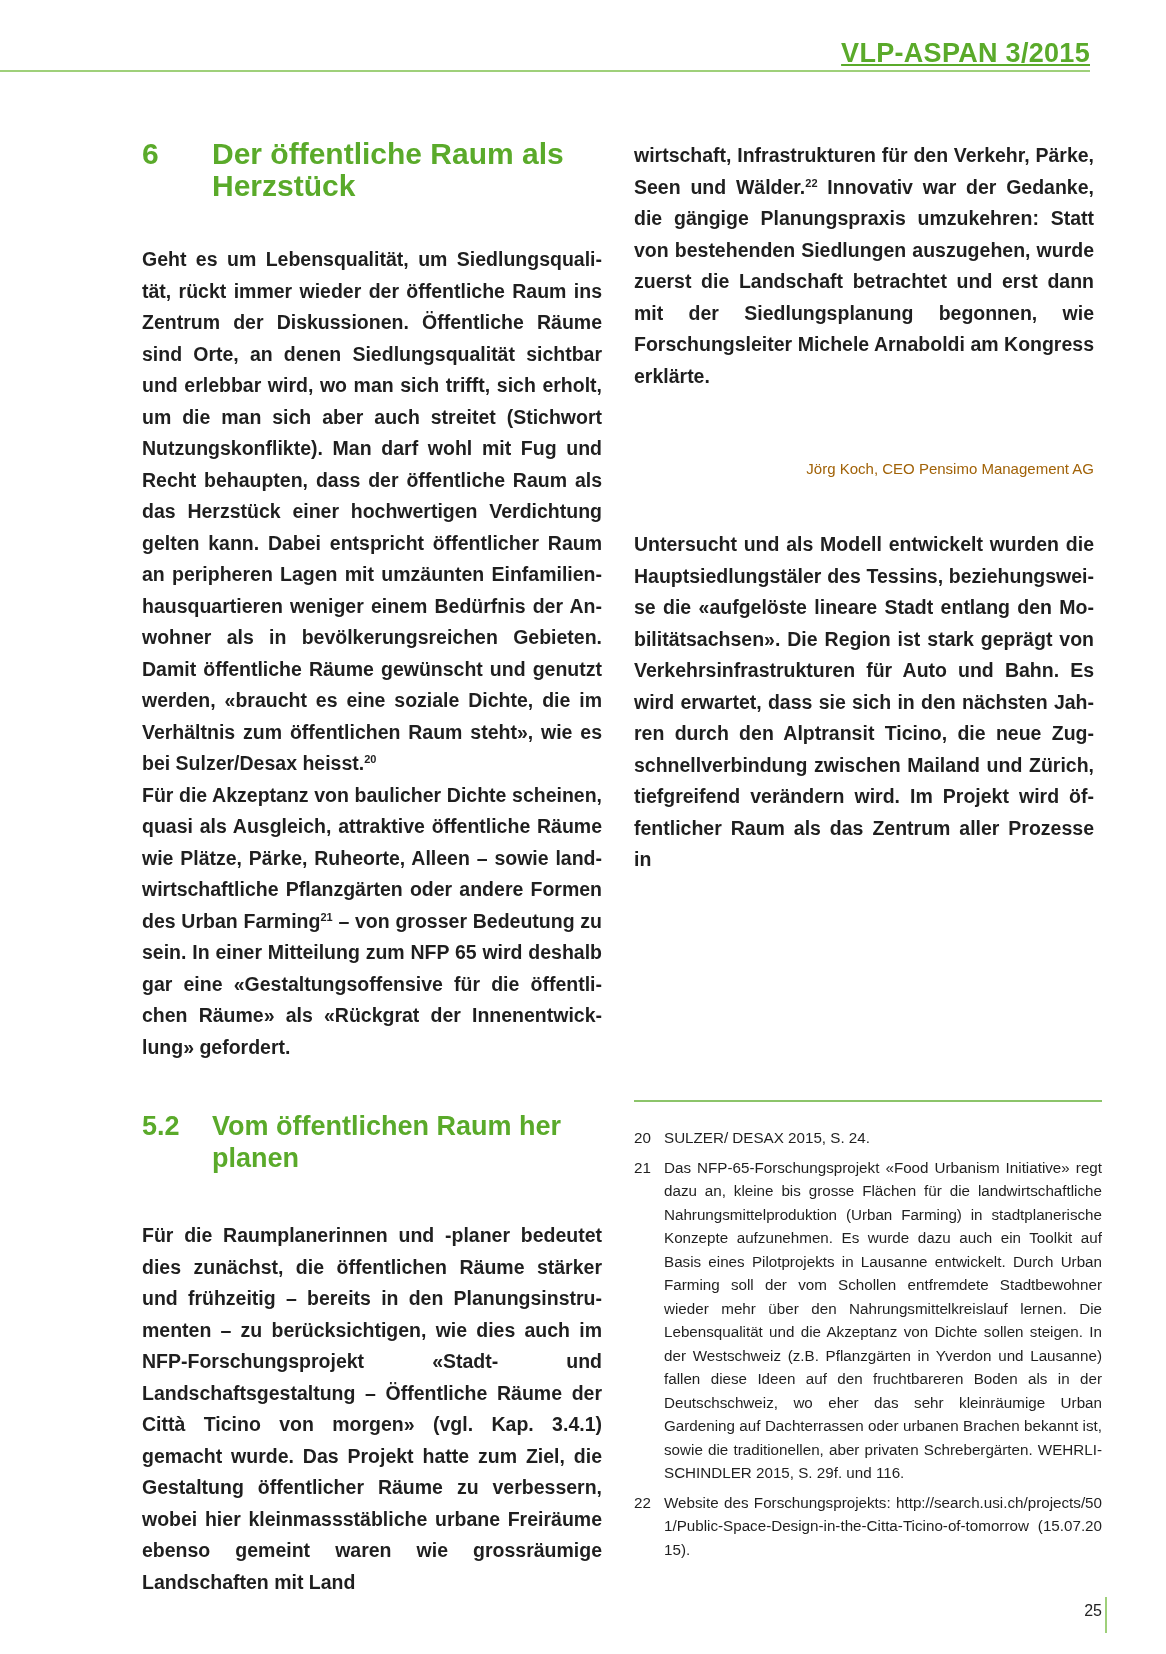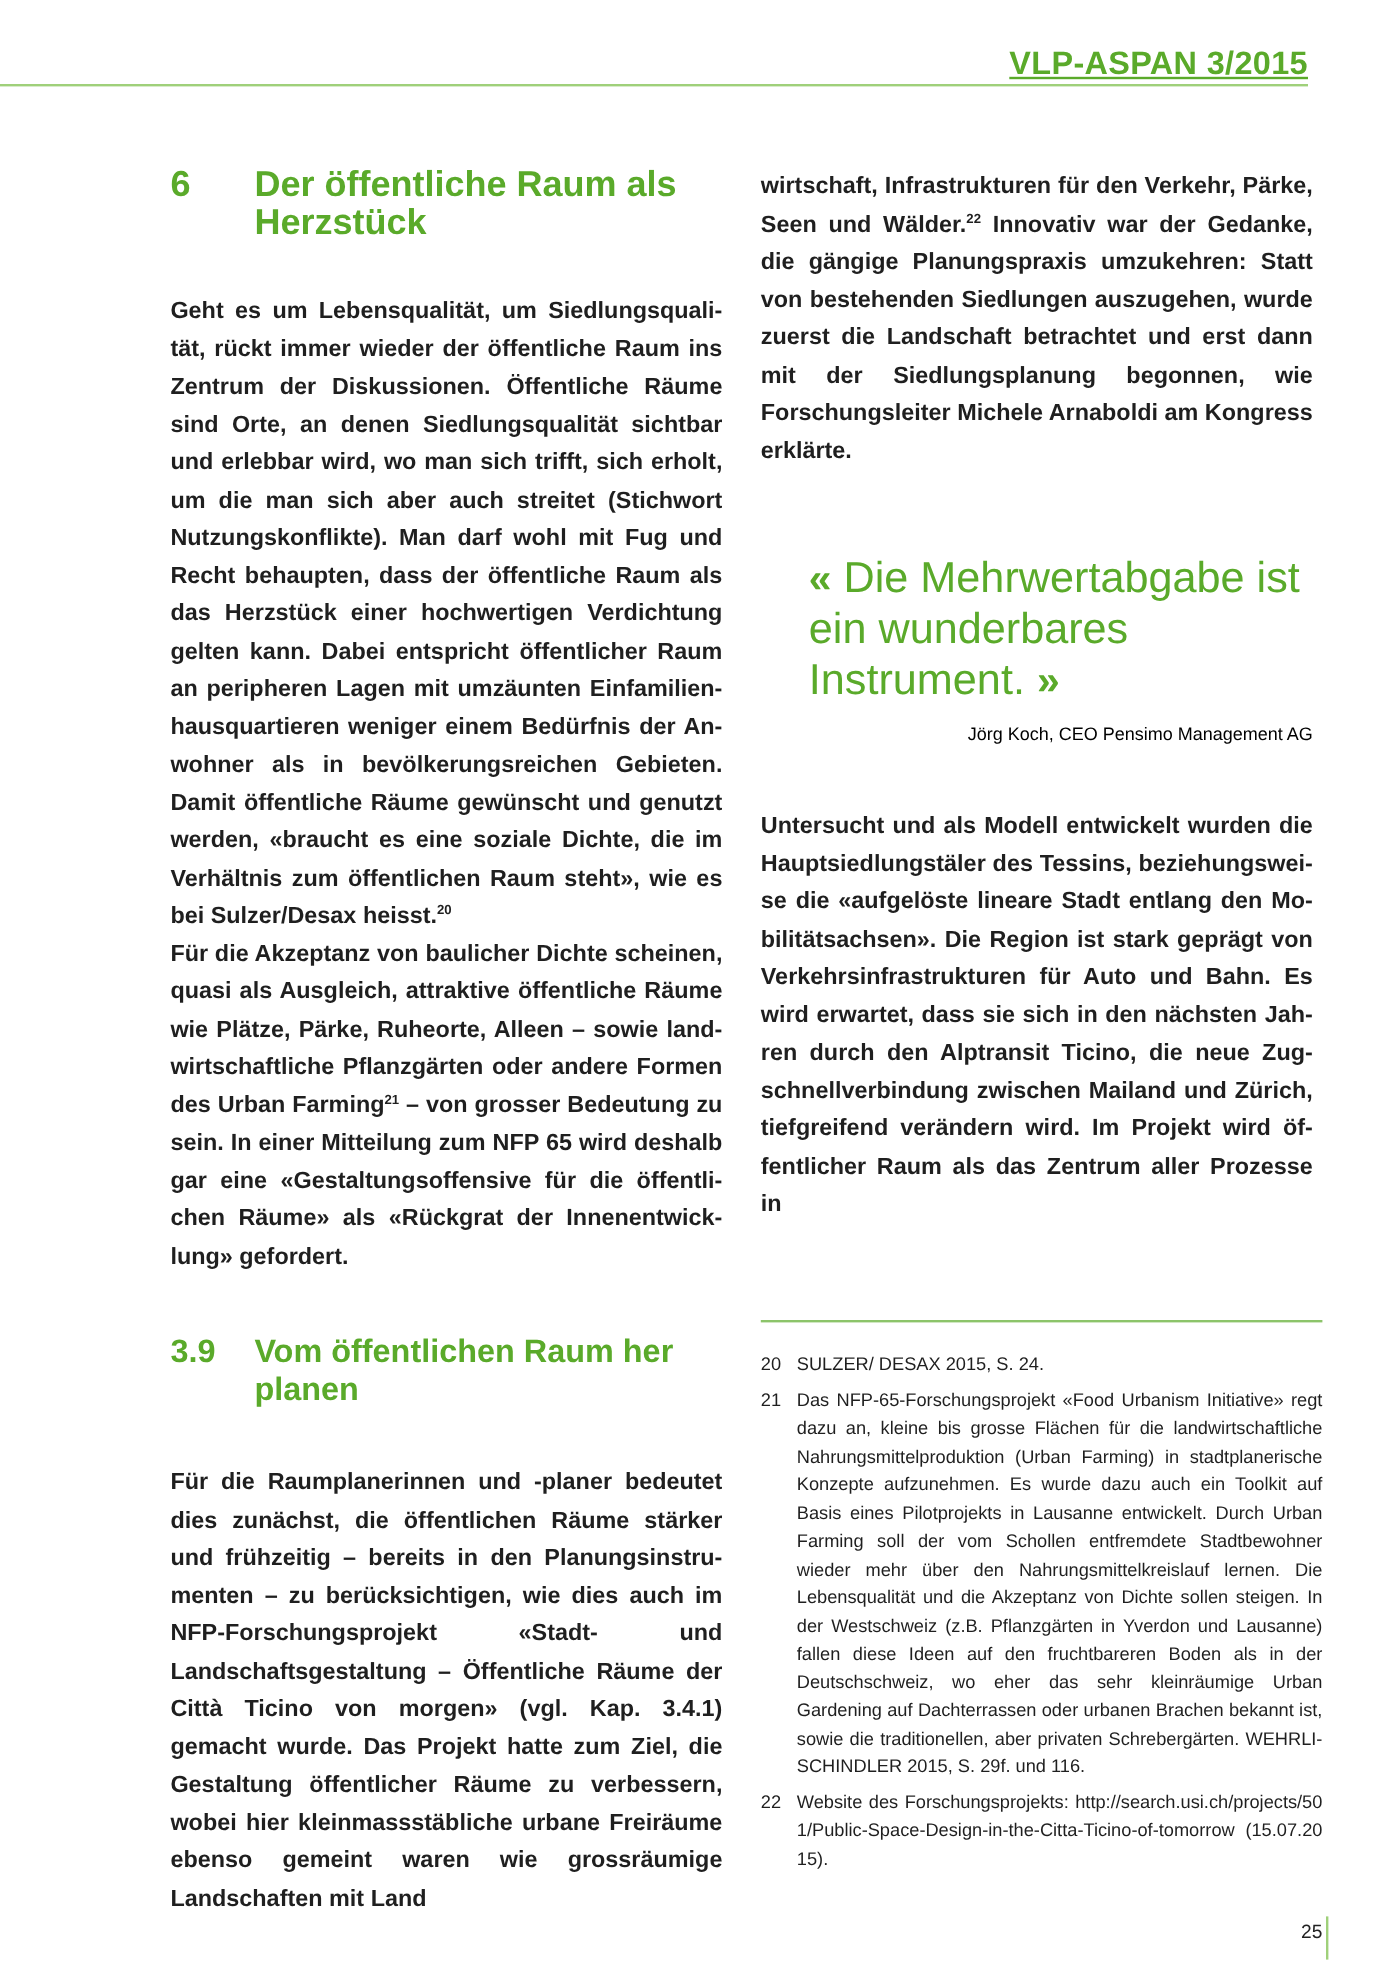--- a/index.html
+++ b/index.html
@@ -17,21 +17,21 @@
   .h1 .num { width: 70px; flex: none; }
   .h2 { display: flex; font-size: 27px; font-weight: bold; color: #5aaa2a; line-height: 32px; }
   .h2 .num { width: 70px; flex: none; }
 
   .body { font-size: 19.5px; line-height: 31.5px; text-align: justify; hyphens: manual; }
   .body p { margin: 0; font-weight: bold; }
   sup { font-size: 11px; line-height: 0; vertical-align: 7px; }
 
   .quote { font-size: 36px; line-height: 42px; color: #5aaa2a; font-weight: normal; padding-left: 40px; }
   .qmark { font-weight: bold; font-size: 34px; }
-  .attrib { font-size: 15px; color: #000000; text-align: right; margin-top: 16px; }
+  .attrib { font-size: 15px; color: #a16207; text-align: right; margin-top: 16px; }
 
   .fn-rule { position: absolute; left: 634px; width: 468px; top: 1100px; height: 2px; background: #8cc46a; }
   .footnotes { position: absolute; left: 634px; width: 468px; top: 1126px; font-size: 15.2px; line-height: 23.5px; }
   .fn { display: flex; margin-bottom: 6px; }
   .fn .n { width: 30px; flex: none; }
   .fn .t { flex: 1; text-align: justify; }
   .url { word-break: break-all; }
 
   .page-num { position: absolute; right: 64px; top: 1602px; font-size: 16px; color: #222; }
   .page-bar { position: absolute; left: 1105px; top: 1597px; width: 2px; height: 36px; background: #9fd07a; }
@@ -48,39 +48,34 @@
     <span>Der öffentliche Raum als Herzstück</span>
   </div>
   <div class="body" style="margin-top:42px;">
     <p><span>Geht es um Lebensqualität, um Siedlungsquali­tät, rückt immer wieder der öffentliche Raum ins Zentrum der Diskussionen. Öffentliche Räume sind Orte, an denen Siedlungsqualität sichtbar und erlebbar wird, wo man sich trifft, sich erholt, um die man sich aber auch streitet (Stichwort Nutzungskonflikte). Man darf wohl mit Fug und Recht behaupten, dass der öffentliche Raum als das Herzstück einer hochwertigen Verdichtung gelten kann. Dabei entspricht öffentlicher Raum an peripheren Lagen mit umzäunten Einfamilien­hausquartieren weniger einem Bedürfnis der An­wohner als in bevölkerungsreichen Gebieten. Damit öffentliche Räume gewünscht und ge­nutzt werden, «braucht es eine soziale Dichte, die im Verhältnis zum öffentlichen Raum steht», wie es bei Sulzer/Desax heisst.</span><sup>20</sup></p>
     <p><span>Für die Akzeptanz von baulicher Dichte scheinen, quasi als Ausgleich, attraktive öffentliche Räume wie Plätze, Pärke, Ruheorte, Alleen – sowie land­wirtschaftliche Pflanzgärten oder andere Formen des Urban Farming</span><sup>21</sup><span> – von grosser Bedeutung zu sein. In einer Mitteilung zum NFP 65 wird deshalb gar eine «Gestaltungsoffensive für die öffentli­chen Räume» als «Rückgrat der Innenentwick­lung» gefordert.</span></p>
   </div>
 </div>
 
 <div class="col col-left" style="top:1110px;">
   <div class="h2">
-    <span class="num">3.9</span>
+    <span class="num">5.2</span>
     <span>Vom öffentlichen Raum her planen</span>
   </div>
   <div class="body" style="margin-top:46px;">
     <p>Für die Raumplanerinnen und -planer bedeutet dies zunächst, die öffentlichen Räume stärker und frühzeitig – bereits in den Planungsinstru­menten – zu berücksichtigen, wie dies auch im NFP-Forschungsprojekt «Stadt- und Landschafts­gestaltung – Öffentliche Räume der Città Ticino von morgen» (vgl. Kap. 3.4.1) gemacht wurde. Das Projekt hatte zum Ziel, die Gestaltung öffent­licher Räume zu verbessern, wobei hier klein­massstäbliche urbane Freiräume ebenso gemeint waren wie grossräumige Landschaften mit Land­</p>
   </div>
 </div>
 
 <div class="col col-right" style="top:140px;">
   <div class="body">
     <p><span>wirtschaft, Infrastrukturen für den Verkehr, Pär­ke, Seen und Wälder.</span><sup>22</sup><span> Innovativ war der Gedan­ke, die gängige Planungspraxis umzukehren: Statt von bestehenden Siedlungen auszugehen, wurde zuerst die Landschaft betrachtet und erst dann mit der Siedlungsplanung begonnen, wie Forschungsleiter Michele Arnaboldi am Kongress erklärte.</span></p>
   </div>
 
   <div style="margin-top:68px;">
-    <div class="quote">
-      <span class="qmark">«</span>
-      <span>Die Mehrwertabgabe ist ein wunderbares Instrument.</span>
-      <span class="qmark">»</span>
-    </div>
     <div class="attrib">Jörg Koch, CEO Pensimo Management AG</div>
   </div>
 
   <div class="body" style="margin-top:52px;">
     <p>Untersucht und als Modell entwickelt wurden die Hauptsiedlungstäler des Tessins, beziehungswei­se die «aufgelöste lineare Stadt entlang den Mo­bilitätsachsen». Die Region ist stark geprägt von Verkehrsinfrastrukturen für Auto und Bahn. Es wird erwartet, dass sie sich in den nächsten Jah­ren durch den Alptransit Ticino, die neue Zug­schnellverbindung zwischen Mailand und Zürich, tiefgreifend verändern wird. Im Projekt wird öf­fentlicher Raum als das Zentrum aller Prozesse in</p>
   </div>
 </div>
 
 <div class="fn-rule"></div>
 <div class="footnotes">

